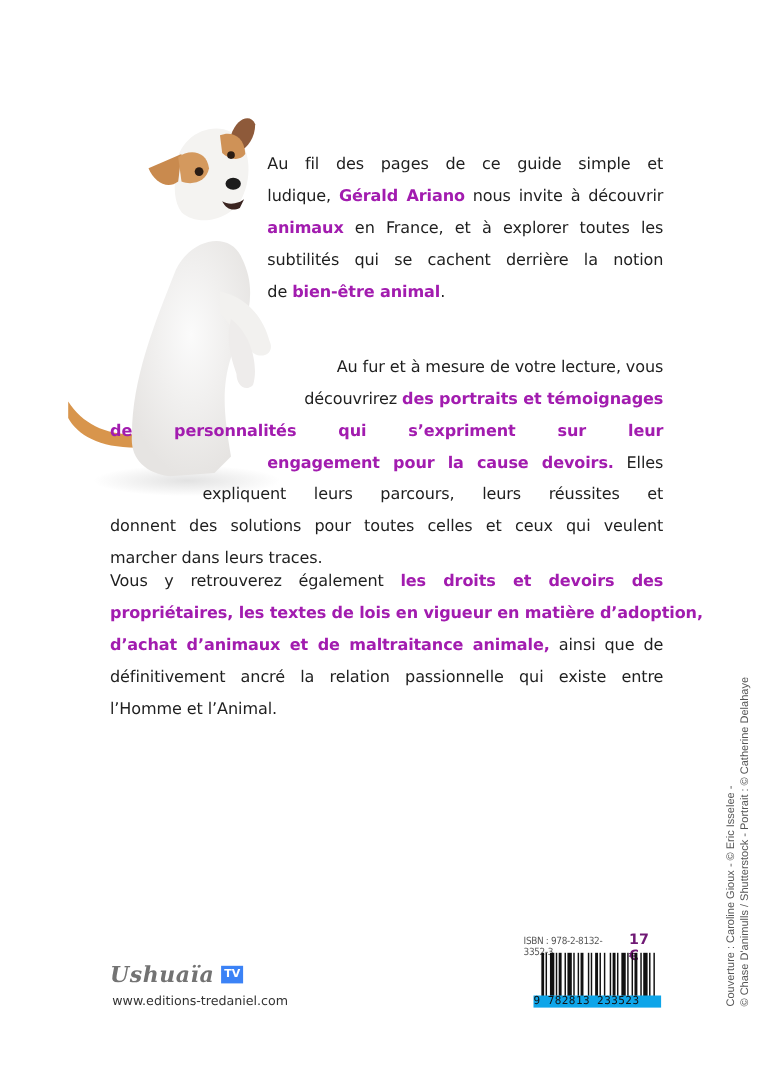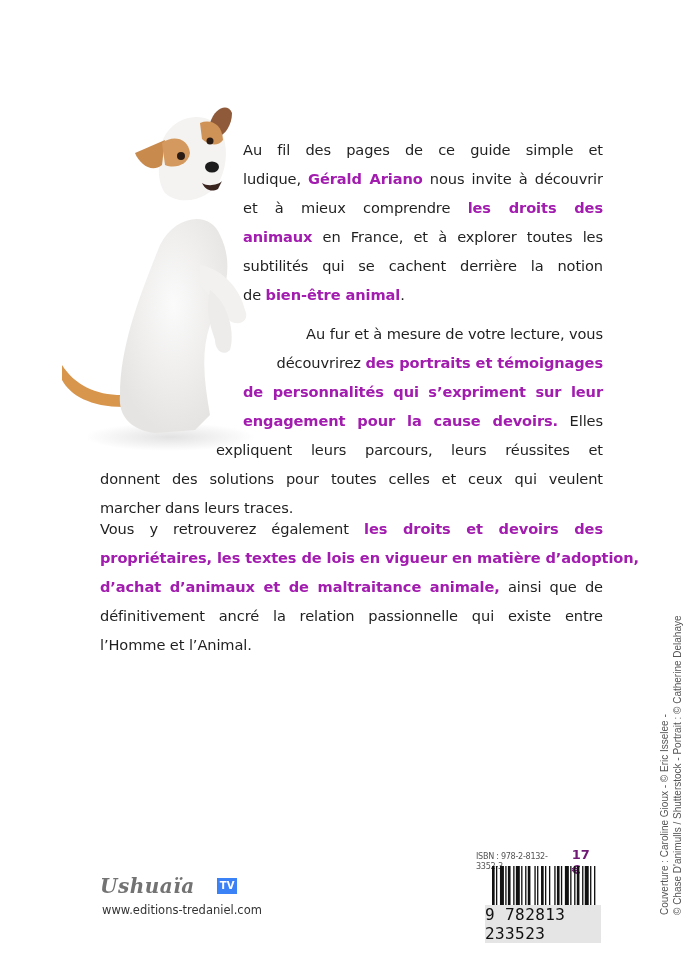--- a/index.html
+++ b/index.html
@@ -15,28 +15,28 @@
   .p1 { left:243px; top:135px; width:360px; }
   .line { display:block; white-space:nowrap; text-align:justify; text-align-last:justify; }
   .line.last { text-align-last:left; }
   .line.right { text-align:right; text-align-last:right; }
 
   .p2 { left:100px; top:319px; width:503px; }
   .p3 { left:100px; top:514px; width:503px; }
 
   .logo { position:absolute; left:100px; top:874px; height:24px; display:flex; align-items:center; }
   .logo-word { font-family:"DejaVu Serif", serif; font-style:italic; font-weight:bold; font-size:20px; color:#737373; letter-spacing:0.5px; }
-  .logo-tv { margin-left:22px; background:#3b82f6; color:#fff; font-size:10px; font-weight:bold; padding:2px 3px; line-height:12px; }
+  .logo-tv { margin-left:6px; background:#3b82f6; color:#fff; font-size:10px; font-weight:bold; padding:2px 3px; line-height:12px; }
   .url { position:absolute; left:102px; top:903px; font-size:11.5px; color:#333; font-family:"DejaVu Sans", sans-serif; }
 
   .isbn-row { position:absolute; left:476px; top:847px; width:124px; display:flex; align-items:baseline; justify-content:flex-end; }
   .isbn { font-size:9px; color:#555; font-family:"DejaVu Sans Condensed","DejaVu Sans", sans-serif; letter-spacing:-0.3px; }
   .price { font-size:13px; font-weight:bold; color:#701a75; margin-left:8px; }
   .barcode { position:absolute; left:492px; top:866px; width:106px; height:42px; }
-  .barcode-digits { position:absolute; left:485px; top:905px; width:116px; font-family:"DejaVu Sans Mono", monospace; font-size:16px; letter-spacing:0.4px; color:#111; background:#e5e5e5; }
+  .barcode-digits { position:absolute; left:485px; top:905px; width:116px; font-family:"DejaVu Sans Mono", monospace; font-size:10px; letter-spacing:0.4px; color:#111; background:#0ea5e9; }
 
   .credits { position:absolute; left:671px; top:750px; width:330px; transform:translate(-50%,-50%) rotate(-90deg); transform-origin:center center;
              font-size:10px; line-height:13px; color:#555; font-family:"Liberation Sans", sans-serif; white-space:nowrap; }
 </style>
 </head>
 <body>
 
 <div class="page">
 
   <svg class="dog" viewBox="0 0 200 380">
@@ -69,31 +69,30 @@
 
     <circle cx="121" cy="61" r="4" fill="#2a1c14"></circle>
     <circle cx="150" cy="46" r="3.5" fill="#2a1c14"></circle>
     <ellipse cx="152" cy="72" rx="7" ry="5.5" fill="#1c1c1c"></ellipse>
     <path d="M142 88 C 148 92, 158 90, 162 86 L 158 94 C 152 97, 146 96, 142 88 Z" fill="#3a2420"></path>
   </svg>
 
   <div class="text-block p1">
       <span class="line"><span>Au fil des pages de ce guide simple et</span></span>
       <span class="line"><span>ludique, </span><span class="hl">Gérald Ariano</span><span> nous invite à découvrir</span></span>
-      <span class="line"><span>et à mieux comprendre </span><span class="hl">les droits des</span></span>
       <span class="line"><span class="hl">animaux</span><span> en France, et à explorer toutes les</span></span>
       <span class="line"><span>subtilités qui se cachent derrière la notion</span></span>
       <span class="line last"><span>de </span><span class="hl">bien-être animal</span><span>.</span></span>
     </div>
   <div class="text-block p2">
       <span class="line right" style="margin-left: 143px;"><span>Au fur et à mesure de votre lecture, vous</span></span>
       <span class="line right" style="margin-left: 143px;"><span>découvrirez </span><span class="hl">des portraits et témoignages</span></span>
-      <span class="line" style="margin-left: 143px;"><span class="hl">de personnalités qui s’expriment sur leur</span></span>
+      <span class="line" style=""><span class="hl">de personnalités qui s’expriment sur leur</span></span>
       <span class="line" style="margin-left: 143px;"><span class="hl">engagement pour la cause devoirs.</span><span> Elles</span></span>
-      <span class="line" style="margin-left: 116px;"><span>expliquent leurs parcours, leurs réussites et</span></span>
+      <span class="line" style="margin-left: 84px;"><span>expliquent leurs parcours, leurs réussites et</span></span>
       <span class="line"><span>donnent des solutions pour toutes celles et ceux qui veulent</span></span>
       <span class="line last"><span>marcher dans leurs traces.</span></span>
     </div>
   <div class="text-block p3">
       <span class="line"><span>Vous y retrouverez également </span><span class="hl">les droits et devoirs des</span></span>
       <span class="line"><span class="hl">propriétaires, les textes de lois en vigueur en matière d’adoption,</span></span>
       <span class="line"><span class="hl">d’achat d’animaux et de maltraitance animale,</span><span> ainsi que de</span></span>
       <span class="line"><span>définitivement ancré la relation passionnelle qui existe entre</span></span>
       <span class="line last"><span>l’Homme et l’Animal.</span></span>
     </div>

